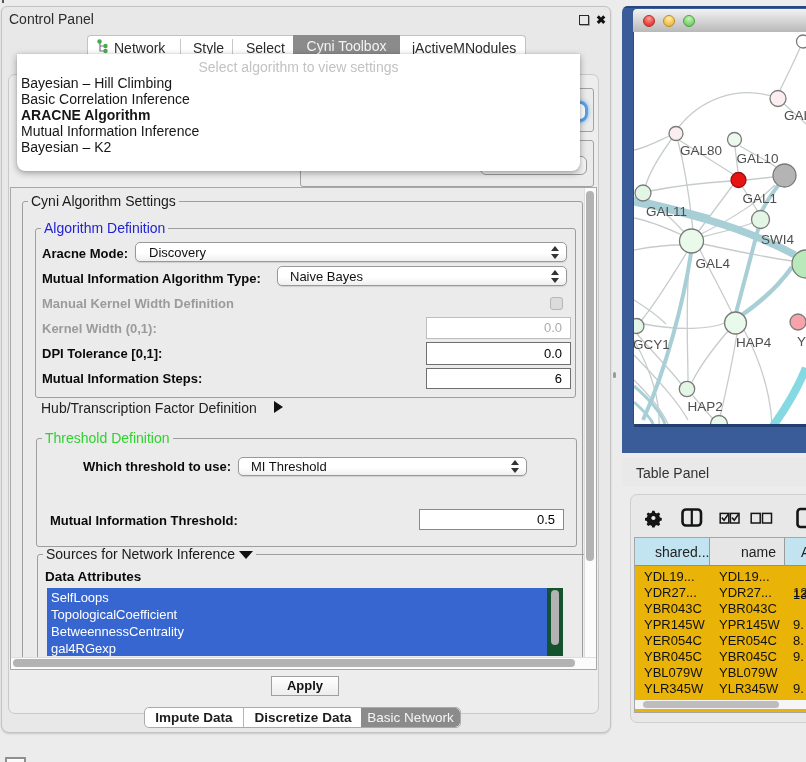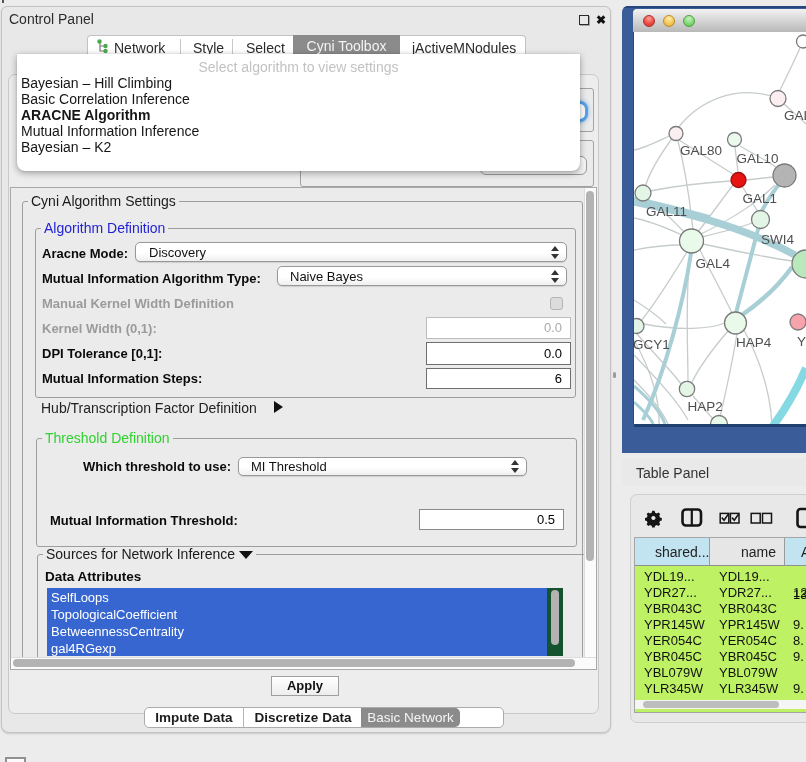--- a/index.html
+++ b/index.html
@@ -37,38 +37,38 @@
 .field{background:#fff;font-size:13px;text-align:right;}
 
 .sbtrack{background:#fbfbfb;}
 .sbthumb{background:#b3b3b3;border-radius:4.5px;}
 
 #attrlist{left:36px;top:400px;width:516px;height:68px;background:#14532d;}
 #attrsel{left:0;top:0;width:500px;height:68px;background:#3766d1;}
 .litem{position:absolute;left:4px;font-size:13px;color:#fff;white-space:nowrap;}
 
 #applybtn{left:271px;top:676px;width:66px;height:18px;background:linear-gradient(#ffffff,#ededed);border:1px solid #9f9f9f;border-radius:0;font-size:13px;font-weight:bold;color:#111;text-align:center;line-height:18px;}
-#segbar{left:144px;top:707px;width:315px;height:19px;background:#fff;border:1px solid #ababab;border-radius:5px;padding-left:43px;}
+#segbar{left:144px;top:707px;width:315px;height:19px;background:#fff;border:1px solid #ababab;border-radius:5px;}
 .seg{position:absolute;top:0;height:19px;font-size:13.5px;font-weight:bold;color:#1c1c1c;text-align:center;line-height:19px;}
 #seg3{background:#8b8b8b;color:#f5f5f5;font-weight:normal;border-radius:0 5px 5px 0;}
 
 #overlay{left:17px;top:54px;width:563px;height:117px;background:#ffffff;border-radius:0 0 8px 8px;box-shadow:0 2px 7px rgba(0,0,0,0.35),0 0 1px rgba(0,0,0,0.3);}
 #ovhead{position:absolute;top:5px;left:0;width:100%;text-align:center;font-size:14px;color:#c2c2c2;}
 .ovitem{position:absolute;left:4px;font-size:14px;color:#161616;white-space:nowrap;}
 
 #netwin{left:622px;top:6px;width:184px;height:447px;background:#3a5d99;border-radius:6px 0 0 0;overflow:hidden;}
 #nettitle{position:absolute;left:11px;top:3px;width:173px;height:23px;background:linear-gradient(#f2f2f2,#b9b9b9);border-bottom:1px solid #7e7e7e;border-radius:4px 0 0 0;}
 .light{position:absolute;top:5.5px;width:12px;height:12px;border-radius:50%;box-sizing:border-box;}
 #netcanvas{position:absolute;left:12px;top:26px;width:172px;height:392px;background:#fff;border-left:1px solid #2c4a7c;margin-left:-1px;}
 #netbotshadow{position:absolute;left:12px;top:418px;width:172px;height:3px;background:#22406f;}
 #tpheader{left:622px;top:458px;width:184px;height:28px;background:#e9e9e9;}
 #tptitle{left:636px;top:465px;font-size:14px;color:#333;}
 #tpanel{left:630px;top:494px;width:180px;height:227px;background:#e8e8e8;border:1px solid #cfcfcf;border-radius:7px 0 0 7px;}
 
-#tbl{left:634px;top:537px;width:172px;height:174px;background:#bef264;border:1px solid #a5a5a5;border-right:none;}
+#tbl{left:634px;top:537px;width:172px;height:174px;background:#eab308;border:1px solid #a5a5a5;border-right:none;}
 .hcell{position:absolute;top:0;height:27px;border-right:1px solid #9b9b9b;border-bottom:1px solid #8f8f8f;font-size:14px;color:#222;text-align:center;line-height:27px;}
 .trow{position:absolute;font-size:13px;color:#111;white-space:nowrap;}
 #tblsb{left:635px;top:700px;width:171px;height:9px;background:#f5f5f5;}
 #tblsbthumb{left:643px;top:701px;width:136px;height:7px;background:#bdbdbd;border-radius:4px;}
 
 #splitdot{left:613px;top:372px;width:3px;height:6px;background:#9a9a9a;border-radius:2px;}
 #blsquare{left:5px;top:757px;width:17px;height:12px;border:2px solid #909090;background:linear-gradient(#ffffff,#dddddd);}
 </style>
 </head>
 <body>

